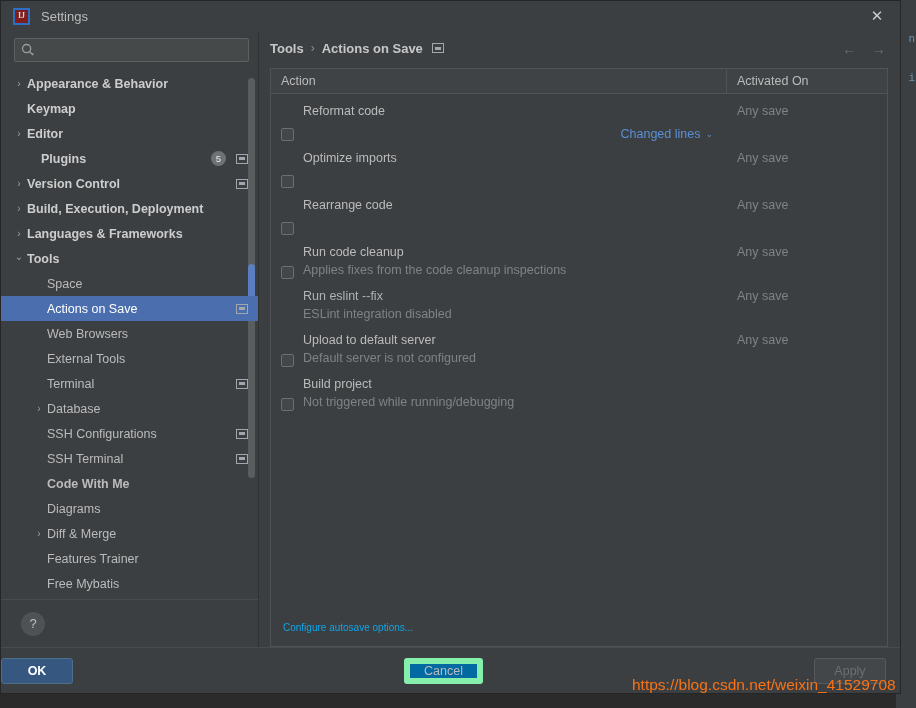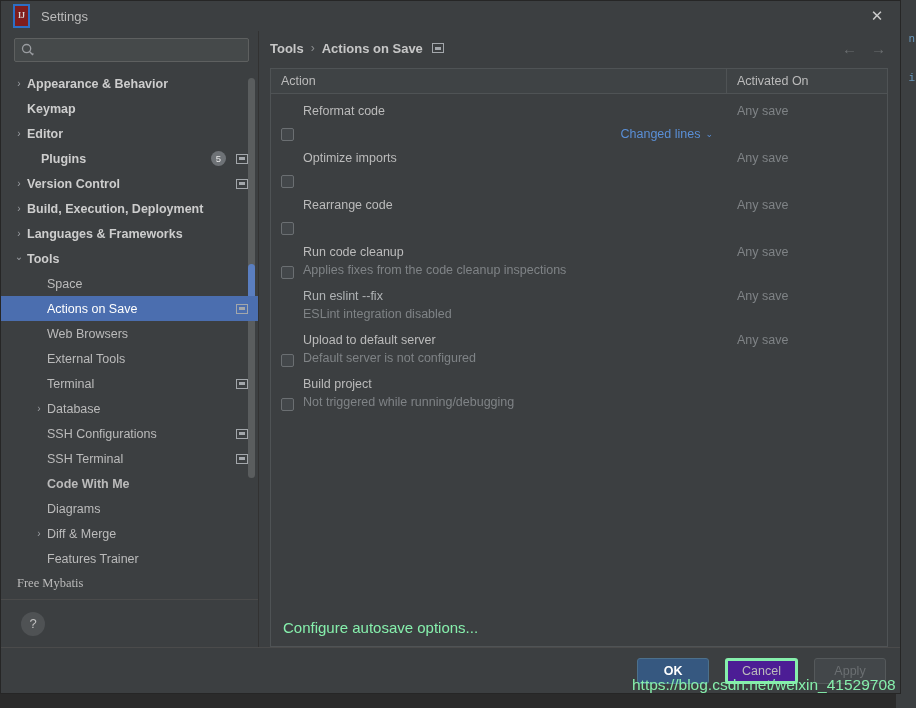--- a/index.html
+++ b/index.html
@@ -36,21 +36,21 @@
 
   
   .titlebar {
     height: 30px; flex: 0 0 30px;
     background: #3c3f41;
     display: flex; align-items: center;
     padding: 0 0 0 12px;
     position: relative;
   }
   .ij-logo {
-    width: 17px; height: 24px;
+    width: 17px; height: 17px;
     border: 2px solid #2d6fc4;
     background: #7f1d1d;
     display: flex; align-items: center; justify-content: center;
     font-size: 8px; font-weight: bold; color: #d6d6d6;
     letter-spacing: 0px; line-height: 1;
     font-family: "Liberation Serif", serif;
     flex: 0 0 auto;
   }
   .ij-logo span { display:block; margin-top:-1px; }
   .title-text {
@@ -226,46 +226,46 @@
     display: flex; align-items: center; gap: 5px; white-space: nowrap;
   }
   .dd-link .chev { font-size: 9px; }
 
   .autosave-row {
     flex: 0 0 38px; height: 38px;
     display: flex; align-items: center;
     padding-left: 12px;
   }
   .autosave-link {
-    font-size: 15px; color: #86efac; cursor: pointer;
+    font-size: 10px; color: #0ea5e9; cursor: pointer;
   }
 
   
   .dialog-footer {
     flex: 0 0 46px; height: 46px;
     border-top: 1px solid #4b4b4b;
-    display: flex; align-items: center; justify-content: flex-end;
-    padding-right: 14px; gap: 16px;
+    display: flex; align-items: center; justify-content: space-between;
+    padding-right: 14px; gap: 8px;
     background: #3c3f41;
   }
   .btn {
     height: 26px; min-width: 72px;
     border-radius: 3px; font-size: 12.5px;
     display: flex; align-items: center; justify-content: center;
     cursor: pointer; padding: 0 14px;
     font-family: "Liberation Sans", sans-serif;
   }
   .btn.primary { background: #365880; color: #ffffff; border: 1px solid #4c708c; font-weight: bold; }
-  .btn.normal  { background: #4c1d95; color: #bbbbbb; border: 3px solid #86efac; }
+  .btn.normal  { background: #0369a1; color: #bbbbbb; border: 6px solid #86efac; }
   .btn.disabled{ background: #43474a; color: #6b6f72; border: 1px solid #55595b; }
 
   
   .watermark {
     position: absolute; left: 632px; top: 676px;
-    font-size: 15.5px; color: #86efac;
+    font-size: 15.5px; color: #f97316;
     font-family: "Liberation Sans", sans-serif;
     white-space: nowrap; pointer-events: none;
   }
 </style>
 </head>
 <body>
 
 <div id="ide-backdrop">
   <div class="bg-strip"></div>
   <div class="bg-txt" style="top:33px;">n</div>
@@ -393,21 +393,21 @@
             <span class="tree-label">Diagrams</span>
           </div>
           <div class="tree-item" style="padding-left: 30px;">
             <span class="tw">›</span>
             <span class="tree-label">Diff &amp; Merge</span>
           </div>
           <div class="tree-item" style="padding-left: 30px;">
             <span class="tw"></span>
             <span class="tree-label">Features Trainer</span>
           </div>
-          <div class="tree-item" style=" font-family: Liberation Serif, serif;">
+          <div class="tree-item" style="padding-left: 30px;">
             <span class="tw"></span>
             <span class="tree-label">Free Mybatis</span>
           </div>
           <div class="tree-item" style="padding-left: 30px;">
             <span class="tw"></span>
           </div>
         </div>
 
       <div class="sidebar-footer">
         <div class="help-btn">?</div>

